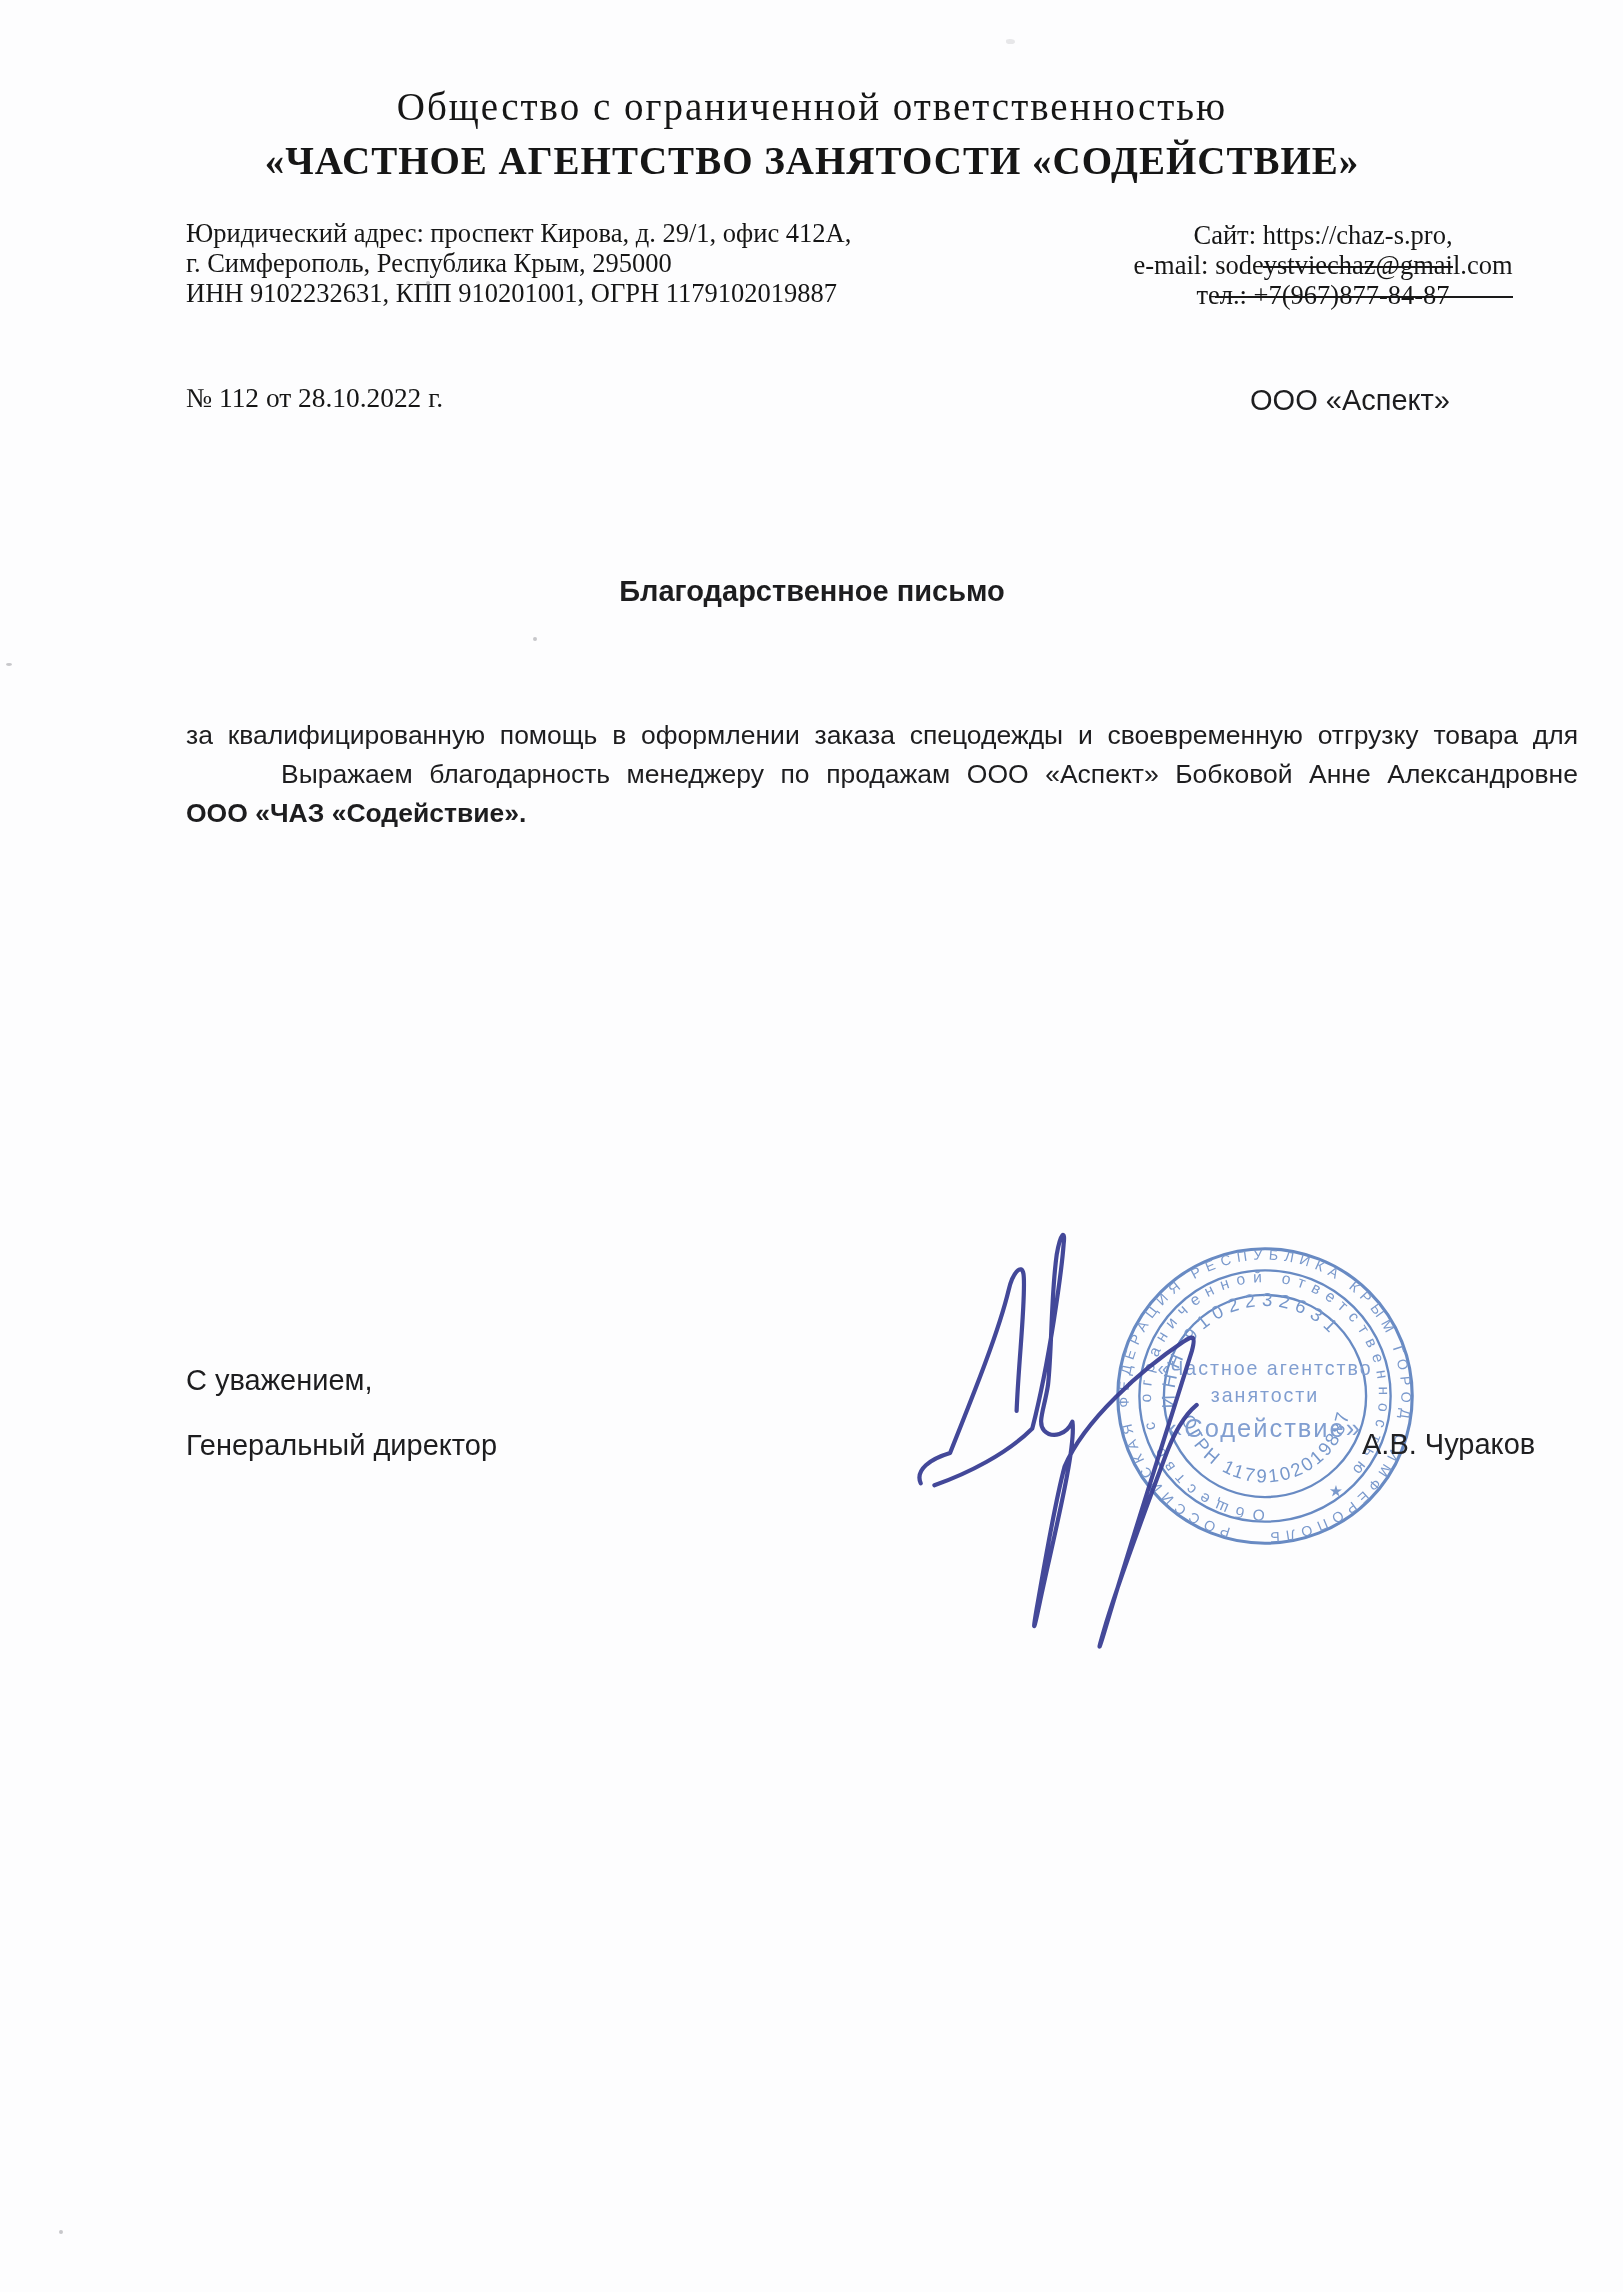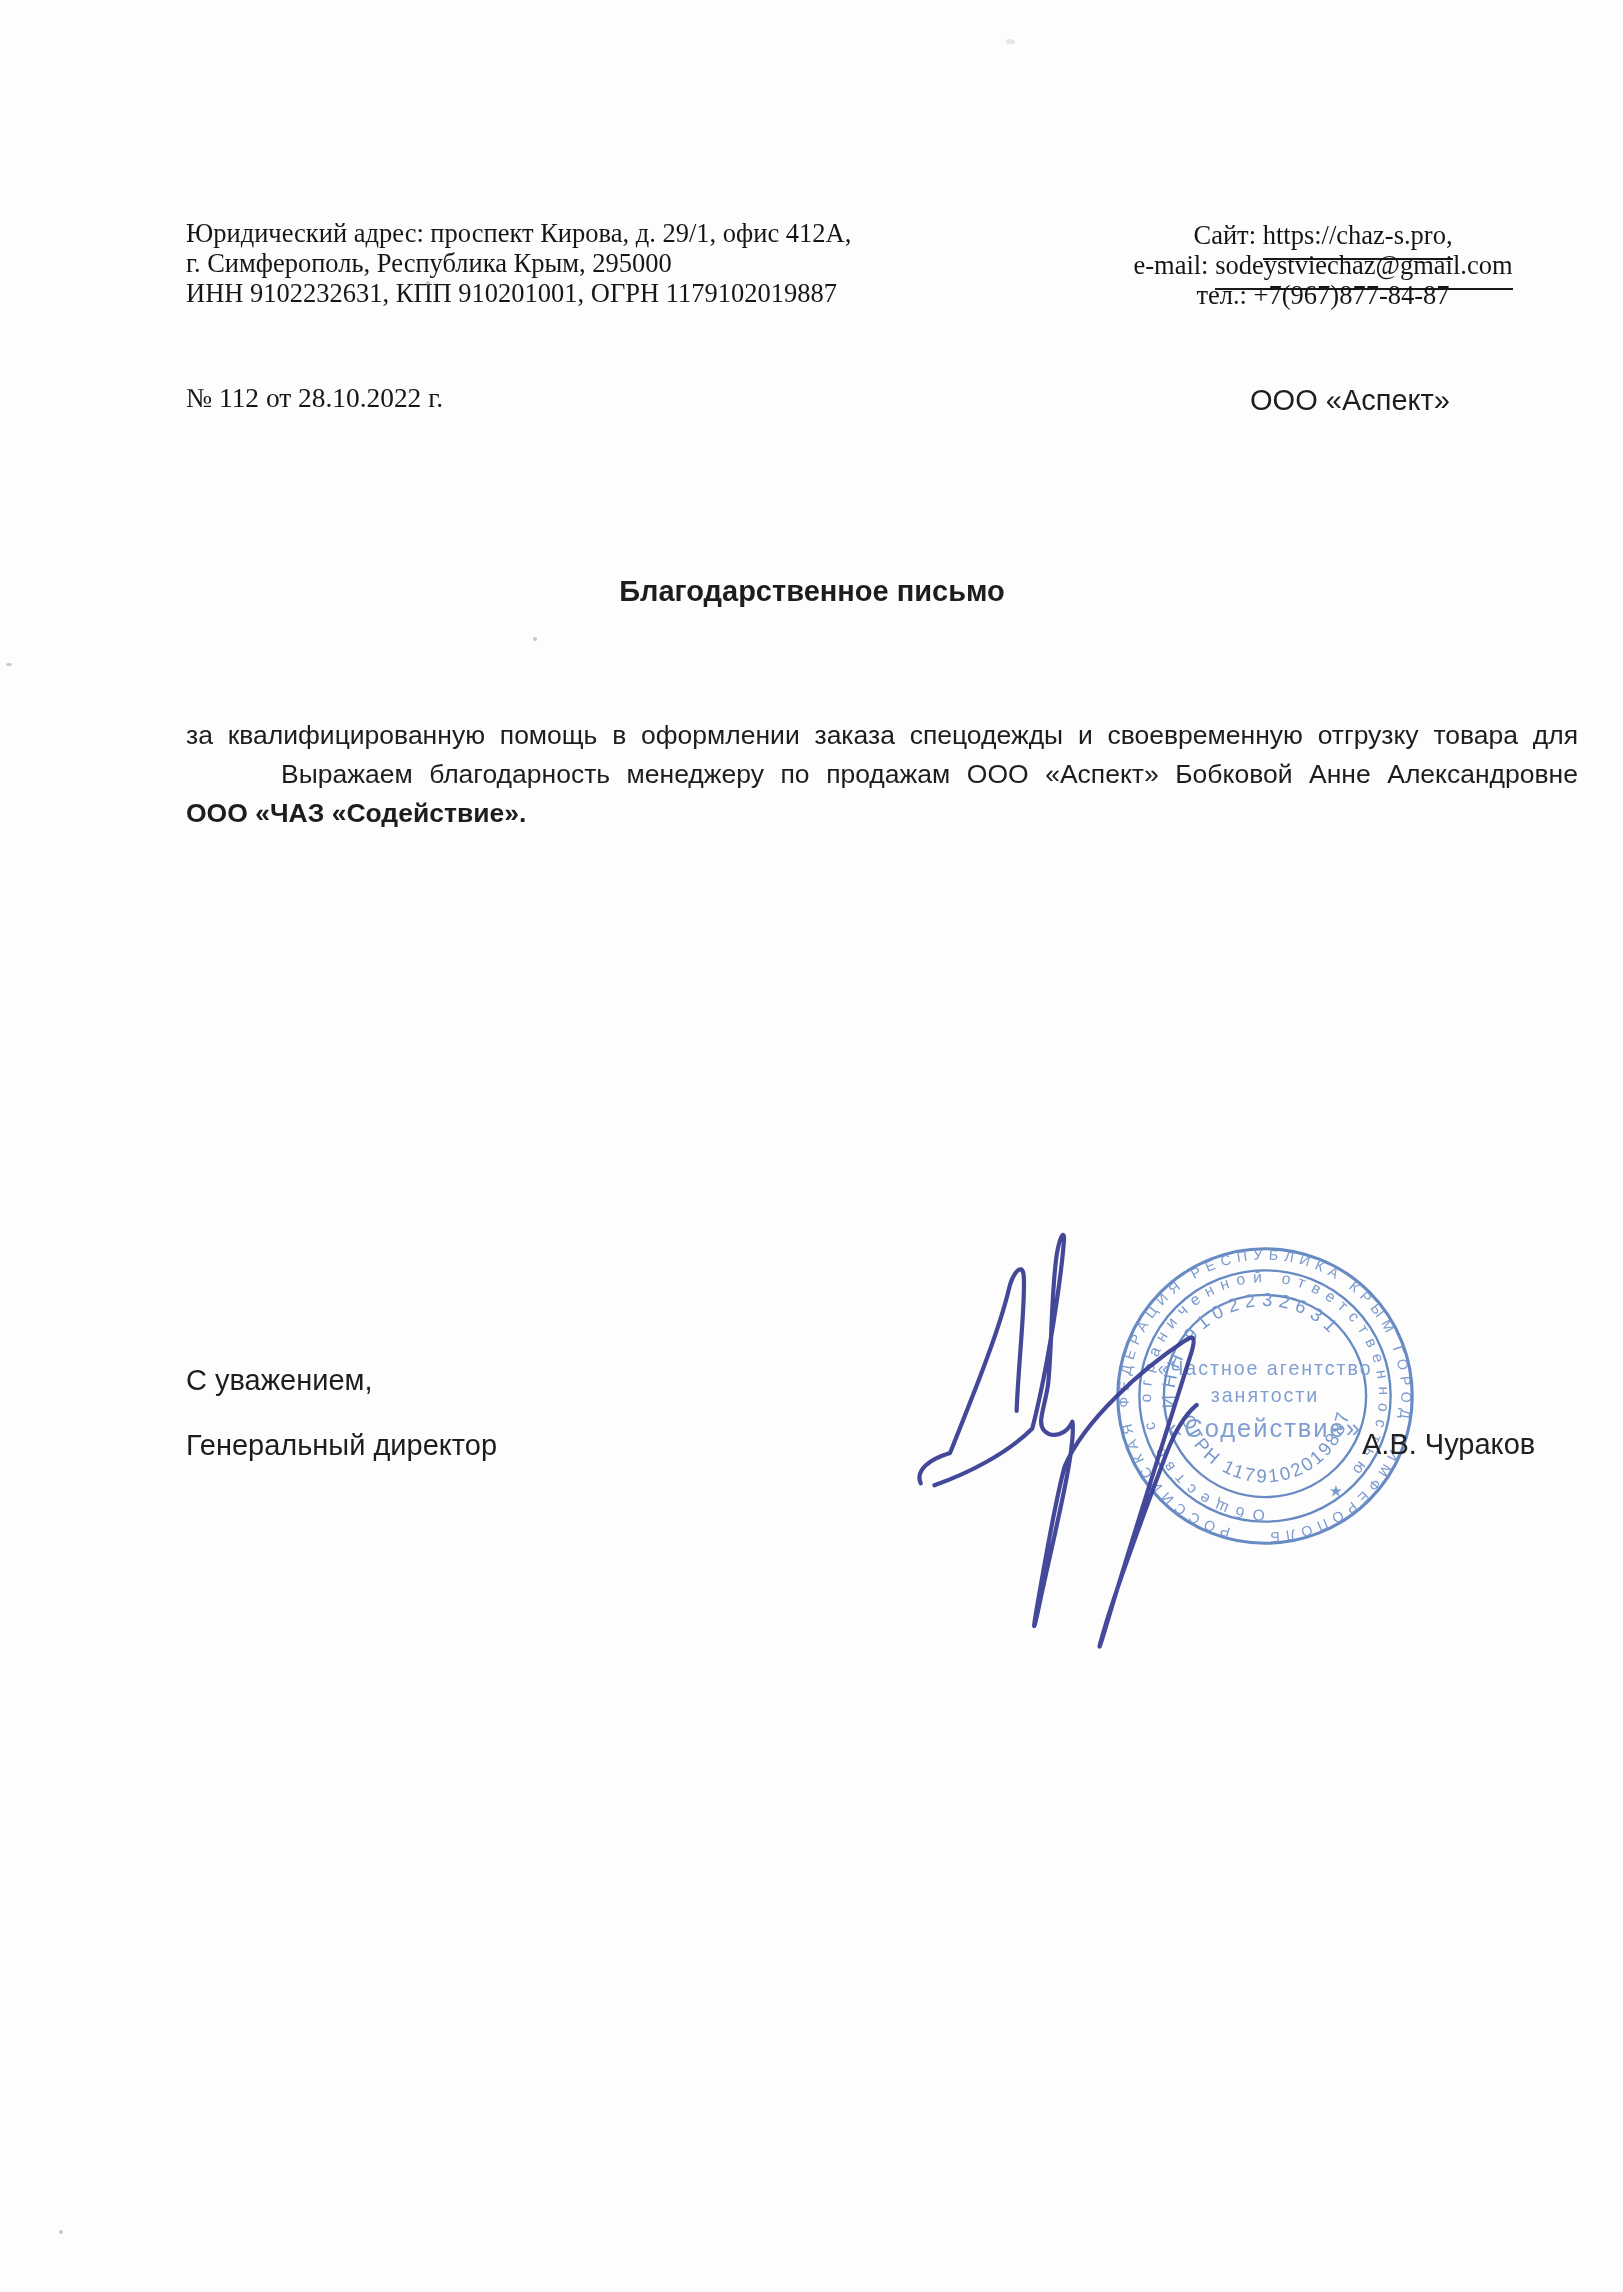--- a/index.html
+++ b/index.html
@@ -20,21 +20,21 @@
   .header .line2{font-size:39px;font-weight:bold;letter-spacing:1px;margin-top:8.8px;}
   
   .address{
     position:absolute;left:186px;top:218px;
     font-size:26.5px;line-height:30px;
   }
   .contacts{
     position:absolute;left:1127px;top:220px;width:392px;
     font-size:26.5px;line-height:30px;text-align:center;
   }
-  .u{border-bottom:2px solid #1a1a1a;padding-bottom:8px;}
+  .u{border-bottom:2px solid #1a1a1a;padding-bottom:16px;}
   
   .refnum{position:absolute;left:186px;top:383px;font-size:27.4px;}
   .recipient{
     position:absolute;right:173px;top:384px;
     font-family:"Liberation Sans", sans-serif;font-size:29px;color:#1d1d1f;
   }
   
   .title{
     position:absolute;left:116px;top:575px;width:1392px;text-align:center;
     font-family:"Liberation Sans", sans-serif;font-weight:bold;font-size:29px;color:#1d1d1f;
@@ -66,20 +66,24 @@
   .c3{font-size:26px;letter-spacing:2px;fill:#7697d0;}
   .autograph{position:absolute;left:907px;top:1213px;z-index:3;}
   
   .speck{position:absolute;border-radius:50%;background:#9a9aa0;opacity:.55;}
 </style>
 </head>
 <body>
 
 <div class="page">
 
+  <div class="header">
+    <div class="line1">Общество с ограниченной ответственностью</div>
+    <div class="line2">«ЧАСТНОЕ АГЕНТСТВО ЗАНЯТОСТИ «СОДЕЙСТВИЕ»</div>
+  </div>
 
   <div class="address">
     <div>Юридический адрес: проспект Кирова, д. 29/1, офис 412А,</div>
     <div>г. Симферополь, Республика Крым, 295000</div>
     <div>ИНН 9102232631, КПП 910201001, ОГРН 1179102019887</div>
   </div>
 
   <div class="contacts">
     <div><span>Сайт: </span><span class="u">https://chaz-s.pro,</span></div>
     <div><span>e-mail: </span><span class="u">sodeystviechaz@gmail.com</span></div>

